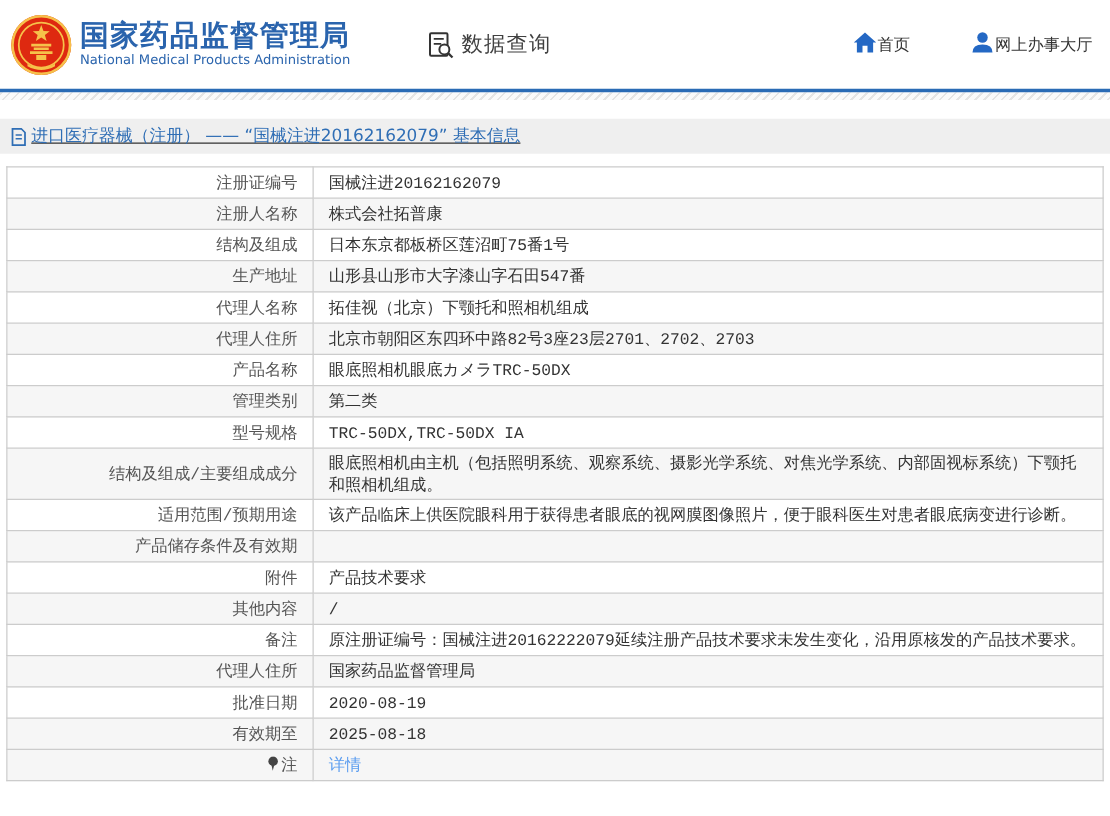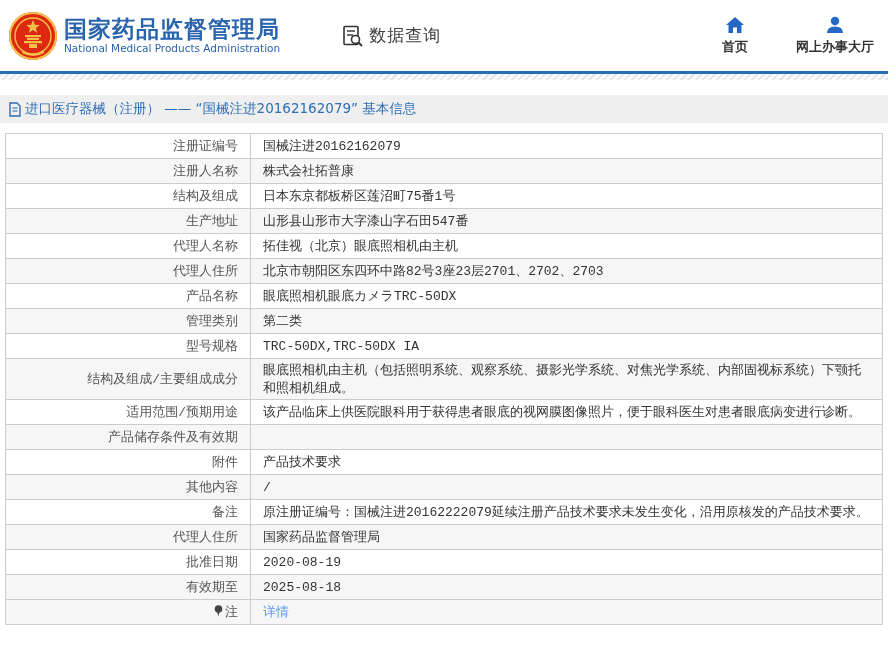--- a/index.html
+++ b/index.html
@@ -9,31 +9,31 @@
   
   .header { display:flex; align-items:center; height:71px; padding:0 14px 0 8px; background:#fff; }
   .logo { width:50px; height:50px; flex:0 0 auto; }
   .brand { margin-left:6px; }
   .brand-title { font-size:23px; font-weight:bold; color:#2a64ad; letter-spacing:1px; line-height:1.1; }
   .brand-sub { font-size:10.5px; color:#2a64ad; margin-top:0; }
   .dataquery { display:flex; align-items:center; margin-left:62px; }
   .dataquery-icon { width:22px; height:22px; margin-right:5px; }
   .dataquery-label { font-size:17px; color:#404040; letter-spacing:1px; }
   .header-spacer { flex:1; }
-  .nav-item { display:flex; flex-direction:column; align-items:center; margin-left:48px; cursor:pointer;font-weight:bold; }
+  .nav-item { display:flex; align-items:center; margin-left:48px; cursor:pointer; }
   .nav-item .nav-icon { width:20px; height:20px; margin-bottom:3px; }
   .nav-item .nav-label { font-size:13px; color:#333; white-space:nowrap; }
 
   
   .blue-rule { height:3px; background:#2a6bb5; }
   .hatch-strip { height:6px;
     background:repeating-linear-gradient(135deg,#e4e4e4 0 1.5px,#fafafa 1.5px 5px); }
 
   
-  .title-band { margin-top:15px; height:28px; background:#efefef; display:flex; align-items:center; padding-left:8px; }
+  .title-band { margin-top:15px; height:28px; background:#efefef; display:flex; align-items:center; padding-left:8px;text-decoration:underline; }
   .title-doc-icon { width:14px; height:15px; margin-right:3px; flex:0 0 auto; }
   .page-title { font-size:13.5px; color:#2f6eb5; }
 
   
   .table-wrap { margin:10px 0 0 5px; width:878px; }
   table.info { border-collapse:collapse; width:100%; table-layout:fixed; }
   table.info td { border:1px solid #ccc; height:25px; font-size:13px; padding:2px 12px;font-family:Liberation Mono, monospace; }
   td.lbl { width:245px; text-align:right; color:#555; }
   td.val { color:#333; }
   tr.alt { background:#f6f6f6; }
@@ -111,21 +111,21 @@
         <tr>
           <td class="lbl">结构及组成</td>
           <td class="val">日本东京都板桥区莲沼町75番1号</td>
         </tr>
         <tr class="alt">
           <td class="lbl">生产地址</td>
           <td class="val">山形县山形市大字漆山字石田547番</td>
         </tr>
         <tr>
           <td class="lbl">代理人名称</td>
-          <td class="val">拓佳视（北京）眼底照相机由主机</td>
+          <td class="val">拓佳视（北京）下颚托和照相机组成</td>
         </tr>
         <tr class="alt">
           <td class="lbl">代理人住所</td>
           <td class="val">北京市朝阳区东四环中路82号3座23层2701、2702、2703</td>
         </tr>
         <tr>
           <td class="lbl">产品名称</td>
           <td class="val">眼底照相机眼底カメラTRC-50DX</td>
         </tr>
         <tr class="alt">

